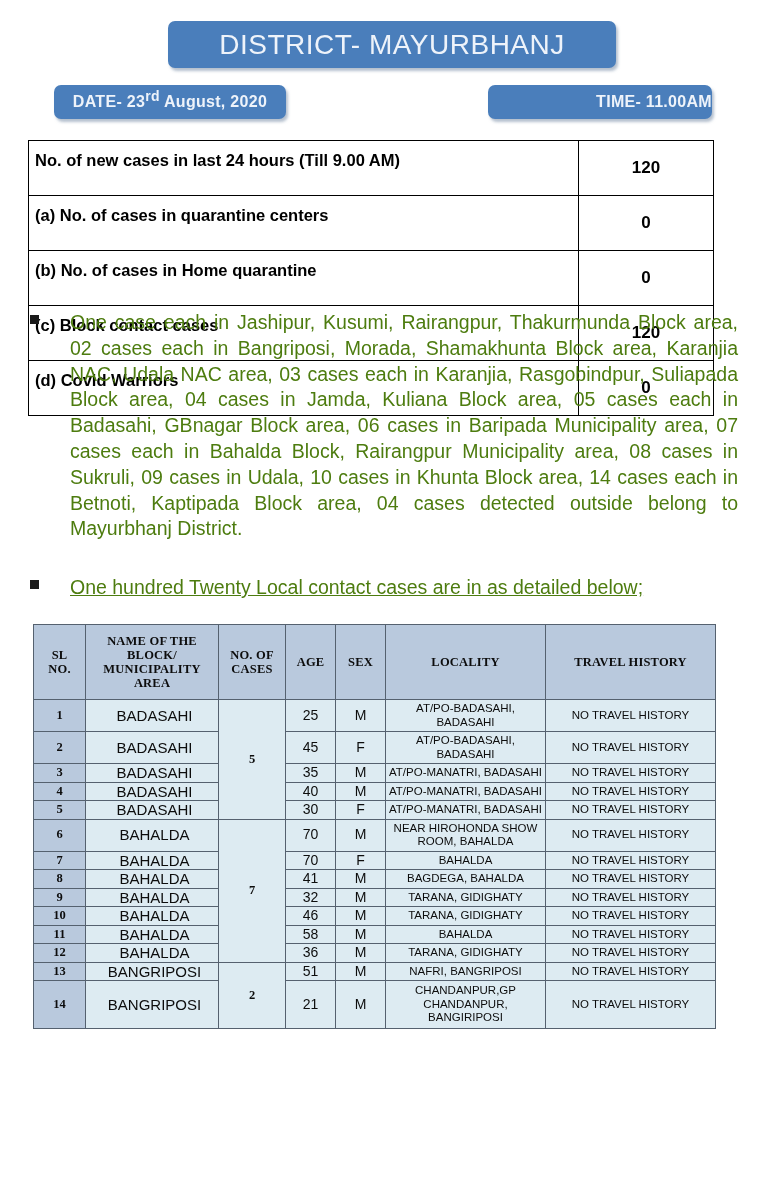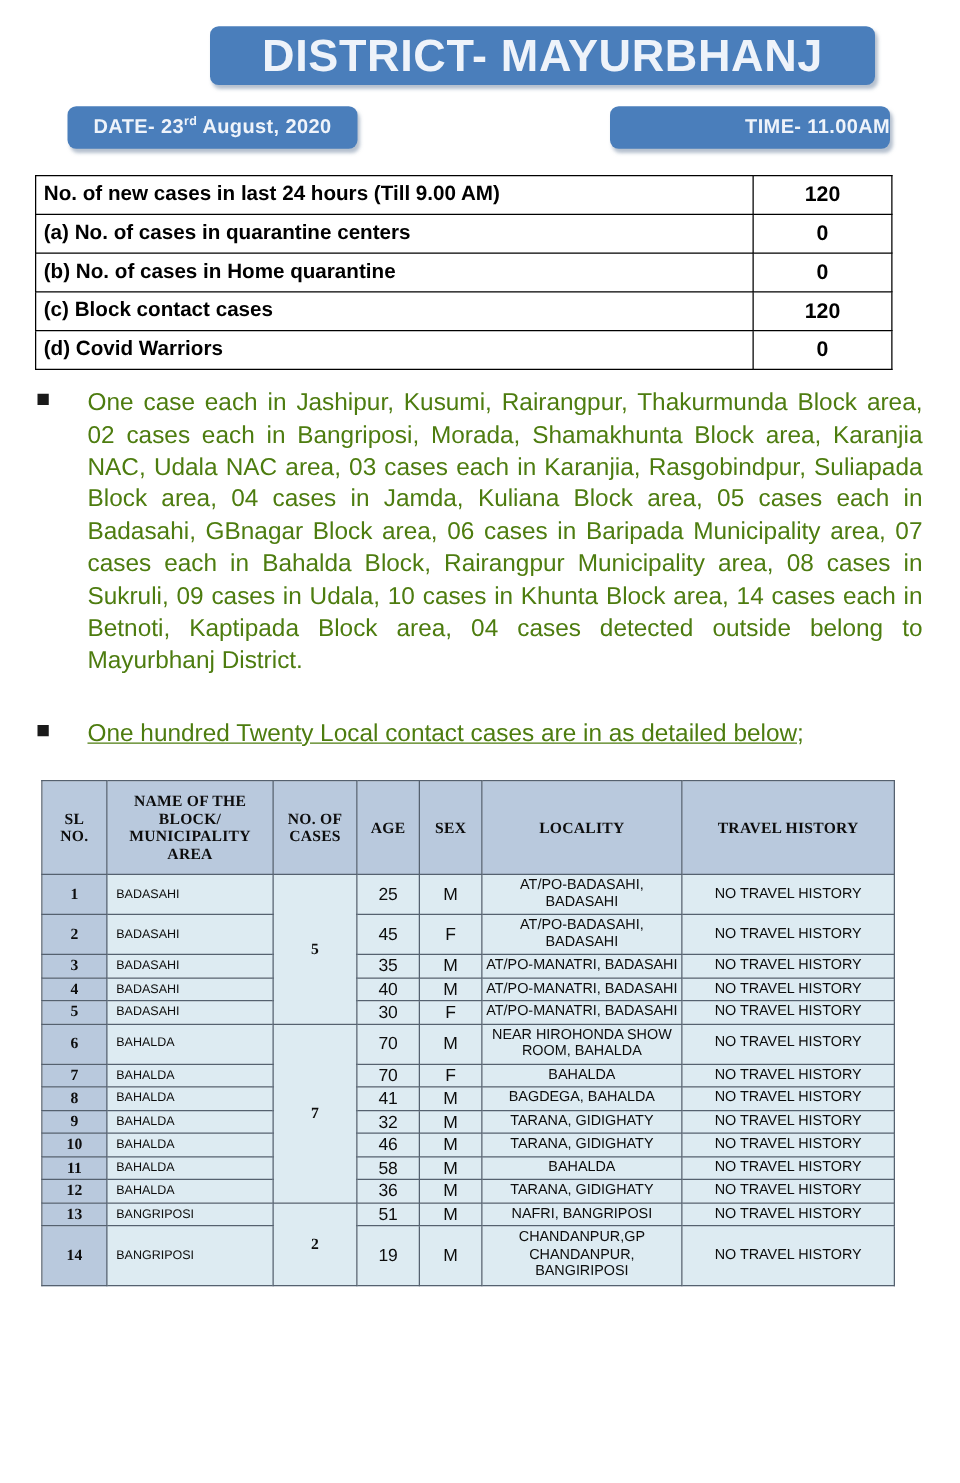--- a/index.html
+++ b/index.html
@@ -31,39 +31,39 @@
     text-align: center;
     font-weight: bold;
     letter-spacing: 0.3px;
     box-sizing: border-box;
   }
 
   #title-banner {
     position: absolute;
     left: 168px;
     top: 21px;
-    width: 532px;
+    width: 448px;
     height: 47px;
     line-height: 47px;
-    font-size: 36px;
-    font-weight: 700;
+    font-size: 28px;
+    font-weight: 400;
     letter-spacing: 0.5px;
   }
 
   #date-banner {
     position: absolute;
     left: 54px;
     top: 85px;
     width: 232px;
     height: 34px;
     line-height: 34px;
     font-size: 16px;
   }
   #date-banner sup {
-    font-size: 10px;
+    font-size: 14px;
     vertical-align: super;
     line-height: 0;
   }
 
   #time-banner {
     position: absolute;
     left: 488px;
     top: 85px;
     width: 224px;
     height: 34px;
@@ -79,27 +79,27 @@
     top: 140px;
     width: 686px;
     border-collapse: collapse;
     table-layout: fixed;
   }
   #summary-table td {
     border: 1.6px solid #000000;
     font-size: 16.5px;
     font-weight: bold;
     height: 30px;
-    padding: 0 0 0 6px;
+    padding: 0 0 15px 6px;
     vertical-align: middle;
     line-height: 1.05;
   }
   #summary-table td.value-cell {
     text-align: center;
-    padding: 0;
+    padding: 12px;
     width: 110px;
     font-size: 17px;
   }
   #summary-table .lbl-prefix {
     display: inline-block;
   }
 
   
   .bullet-block {
     position: absolute;
@@ -160,23 +160,23 @@
     line-height: 13.5px;
     padding: 2px 2px;
   }
   #case-table td.col-sl {
     background: #b9c9dd;
     font-family: "Liberation Serif", serif;
     font-weight: bold;
     font-size: 12.5px;
   }
   #case-table td.col-block {
-    text-align: left;
+    text-align: center;
     padding-left: 7px;
-    font-size: 10px;
+    font-size: 15px;
   }
   #case-table td.col-cases {
     font-family: "Liberation Serif", serif;
     font-weight: bold;
     font-size: 12.5px;
   }
   #case-table td.col-age,
   #case-table td.col-sex {
     font-size: 14px;
   }
@@ -381,19 +381,19 @@
       <td class="col-block">BANGRIPOSI</td>
       <td class="col-cases" rowspan="2">2</td>
       <td class="col-age">51</td>
       <td class="col-sex">M</td>
       <td class="col-loc">NAFRI, BANGRIPOSI</td>
       <td class="col-travel">NO TRAVEL HISTORY</td>
     </tr>
     <tr style="height:48px;">
       <td class="col-sl">14</td>
       <td class="col-block">BANGRIPOSI</td>
-      <td class="col-age">19</td>
+      <td class="col-age">21</td>
       <td class="col-sex">M</td>
       <td class="col-loc">CHANDANPUR,GP CHANDANPUR, BANGIRIPOSI</td>
       <td class="col-travel">NO TRAVEL HISTORY</td>
     </tr>
   </tbody>
 </table>
 
 </body></html>

